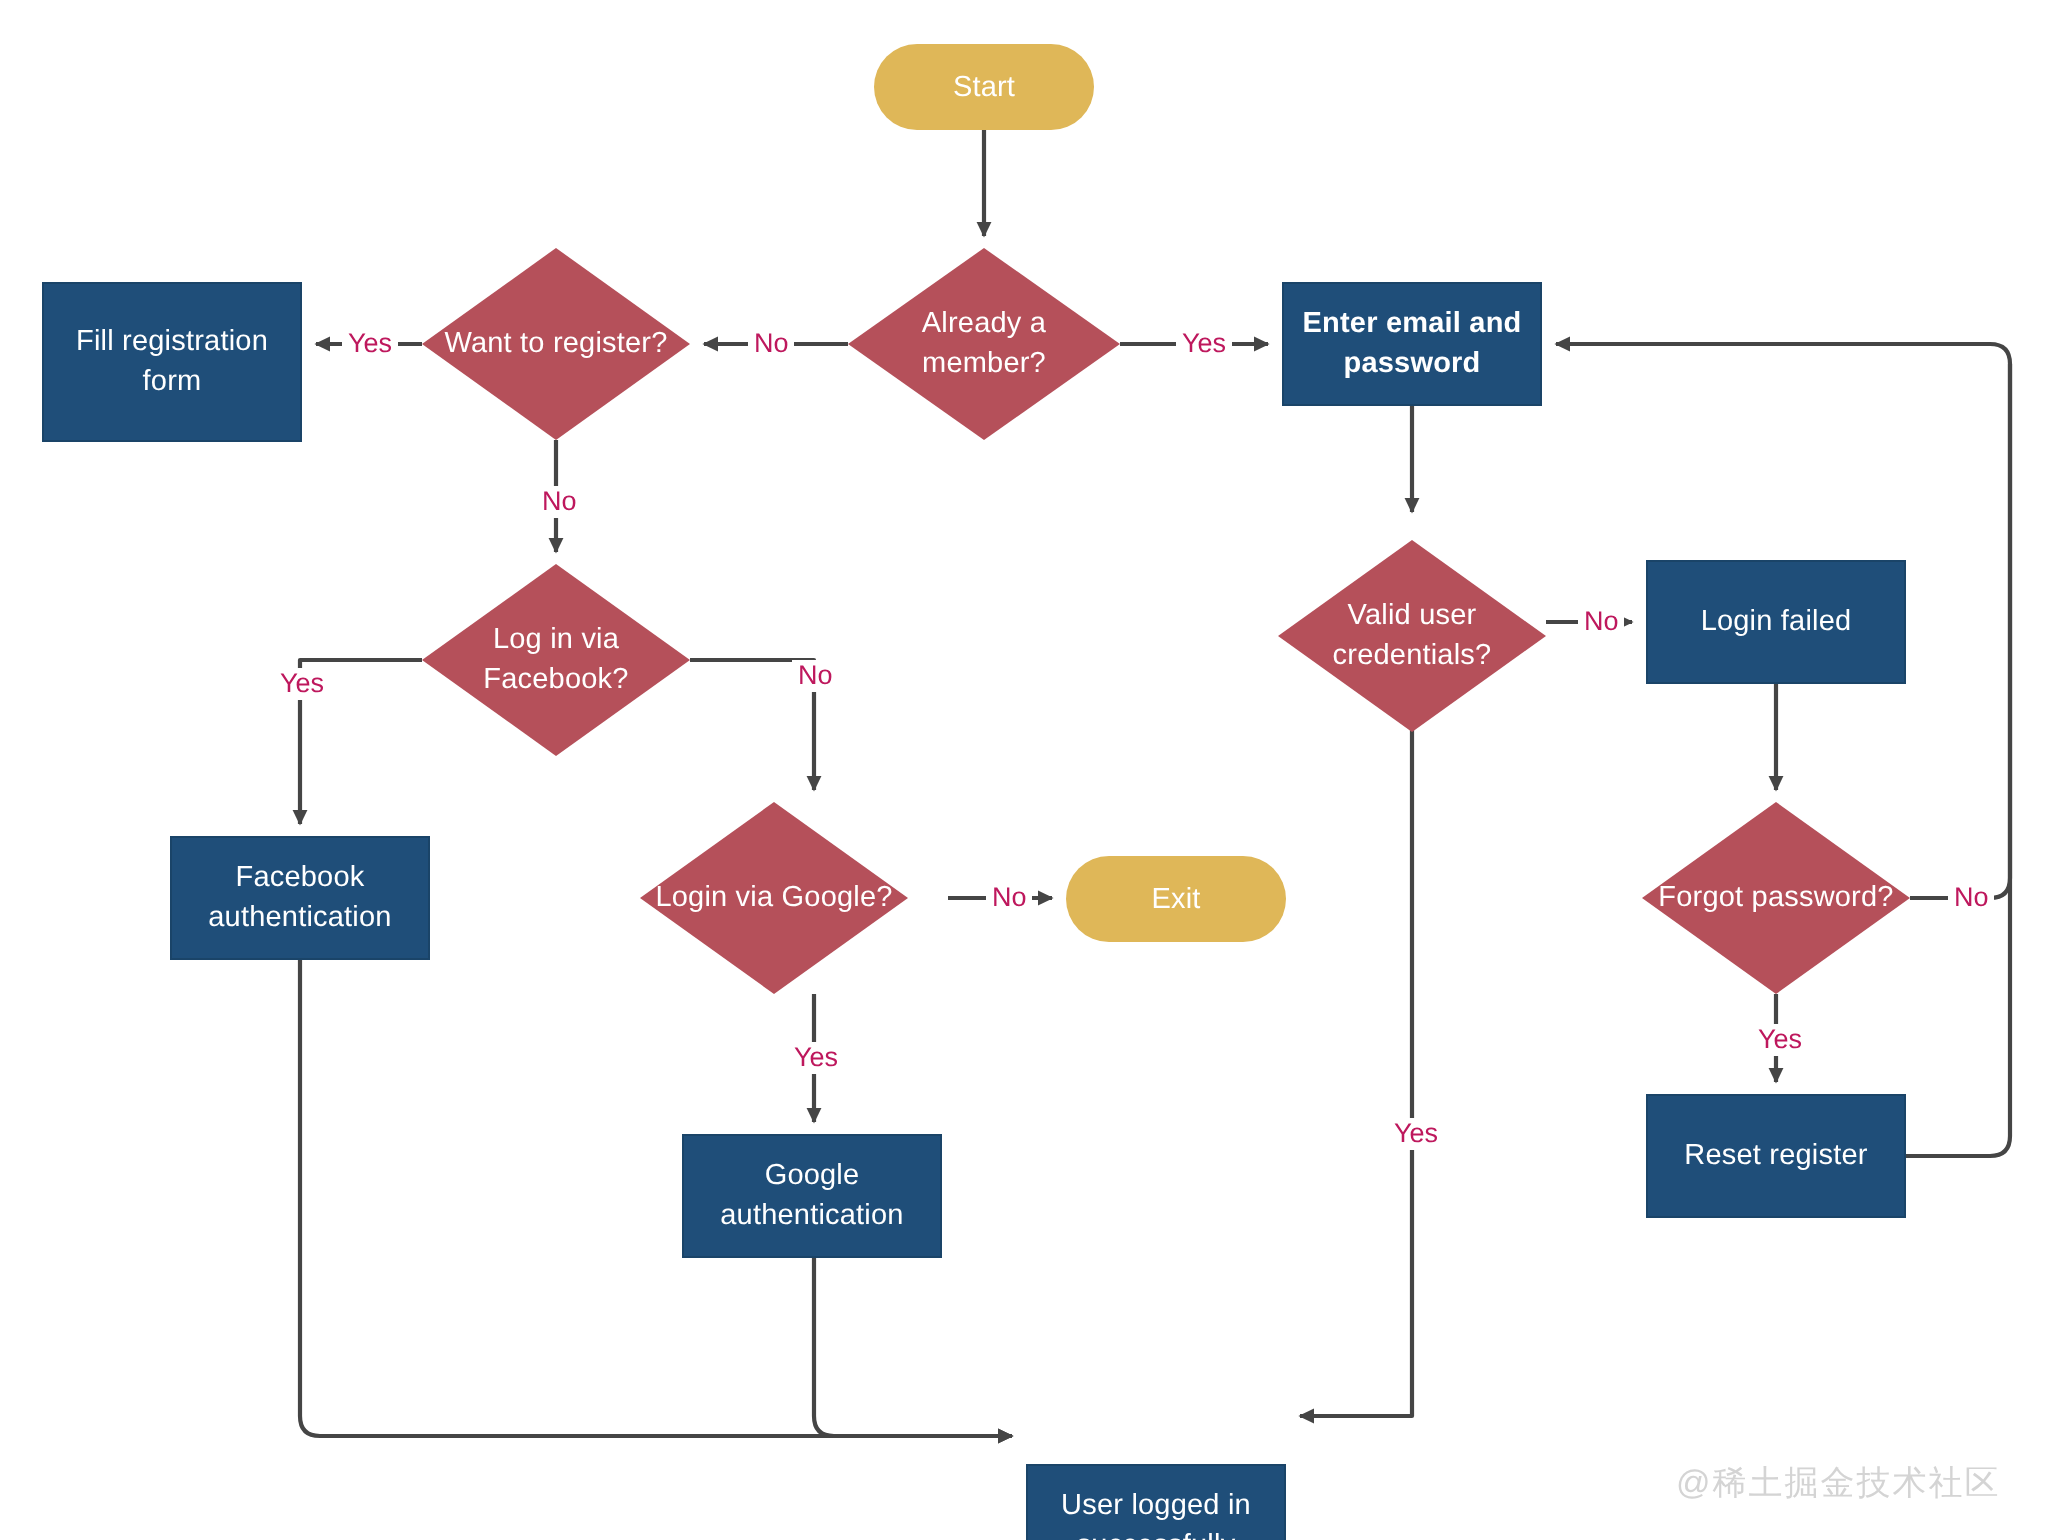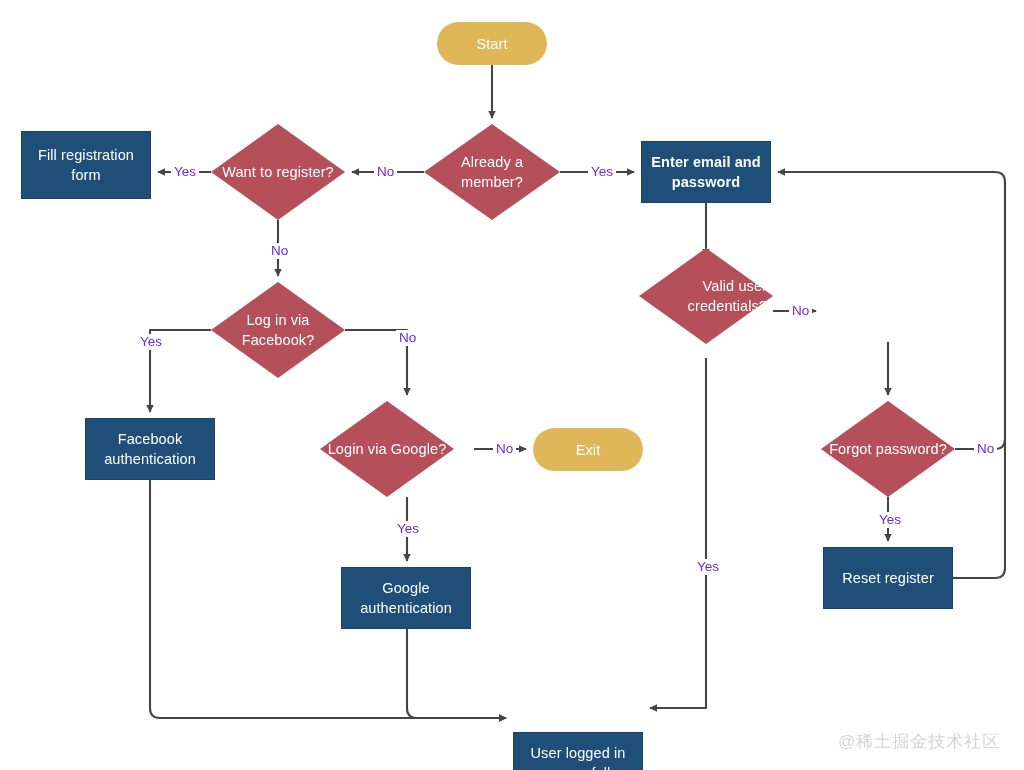--- a/index.html
+++ b/index.html
@@ -57,21 +57,21 @@
   }
   .decision-label {
     position: relative;
     z-index: 2;
     width: 100%;
     padding: 0 6px;
     box-sizing: border-box;
   }
   .edge-label {
     position: absolute;
-    color: #6d28d9;
+    color: #be185d;
     font-size: 13.5px;
     line-height: 1;
     white-space: nowrap;
     background: #ffffff;
     padding: 1px 3px;
   }
   .watermark {
     position: absolute;
     color: #d4d4d4;
     font-size: 17px;
@@ -137,21 +137,21 @@
 
   <div class="node node-terminal" style="left:437px; top:22px; width:110px; height:43px;">
     <span>Start</span>
   </div>
 
   <div class="node node-decision" style="left:211px; top:124px; width:134px; height:96px;">
     <span class="decision-shape"></span>
     <span class="decision-label">Want to register?</span>
   </div>
 
-  <div class="node node-process" style="left:21px; top:131px; width:130px; height:68px;">
+  <div class="node node-process" style="left:21px; top:141px; width:130px; height:80px;">
     <span>Fill registration form</span>
   </div>
 
   <div class="node node-process" style="left:641px; top:141px; width:130px; height:62px;font-weight:bold;">
     <span>Enter email and password</span>
   </div>
 
   <div class="node node-decision" style="left:211px; top:282px; width:134px; height:96px;">
     <span class="decision-shape"></span>
     <span class="decision-label">Log in via Facebook?</span>
@@ -167,25 +167,28 @@
   </div>
 
   <div class="node node-terminal" style="left:533px; top:428px; width:110px; height:43px;">
     <span>Exit</span>
   </div>
 
   <div class="node node-process" style="left:341px; top:567px; width:130px; height:62px;">
     <span>Google authentication</span>
   </div>
 
-  <div class="node node-decision" style="left:639px; top:248px; width:134px; height:96px;text-align:right;">
+  <div class="node node-decision" style="left:639px; top:270px; width:134px; height:96px;">
     <span class="decision-shape"></span>
     <span class="decision-label">Valid user credentials?</span>
   </div>
 
+  <div class="node node-process" style="left:823px; top:280px; width:130px; height:62px;">
+    <span>Login failed</span>
+  </div>
 
   <div class="node node-decision" style="left:821px; top:401px; width:134px; height:96px;">
     <span class="decision-shape"></span>
     <span class="decision-label">Forgot password?</span>
   </div>
 
   <div class="node node-process" style="left:823px; top:547px; width:130px; height:62px;">
     <span>Reset register</span>
   </div>
 

